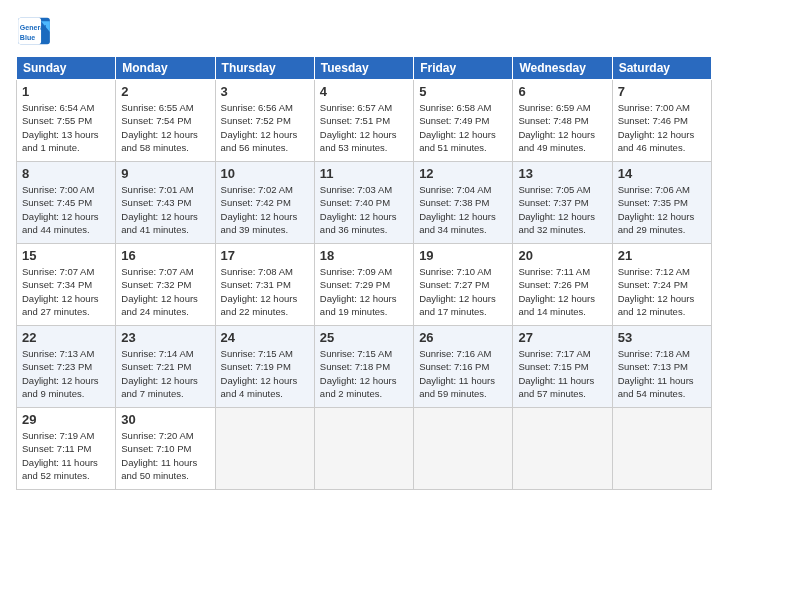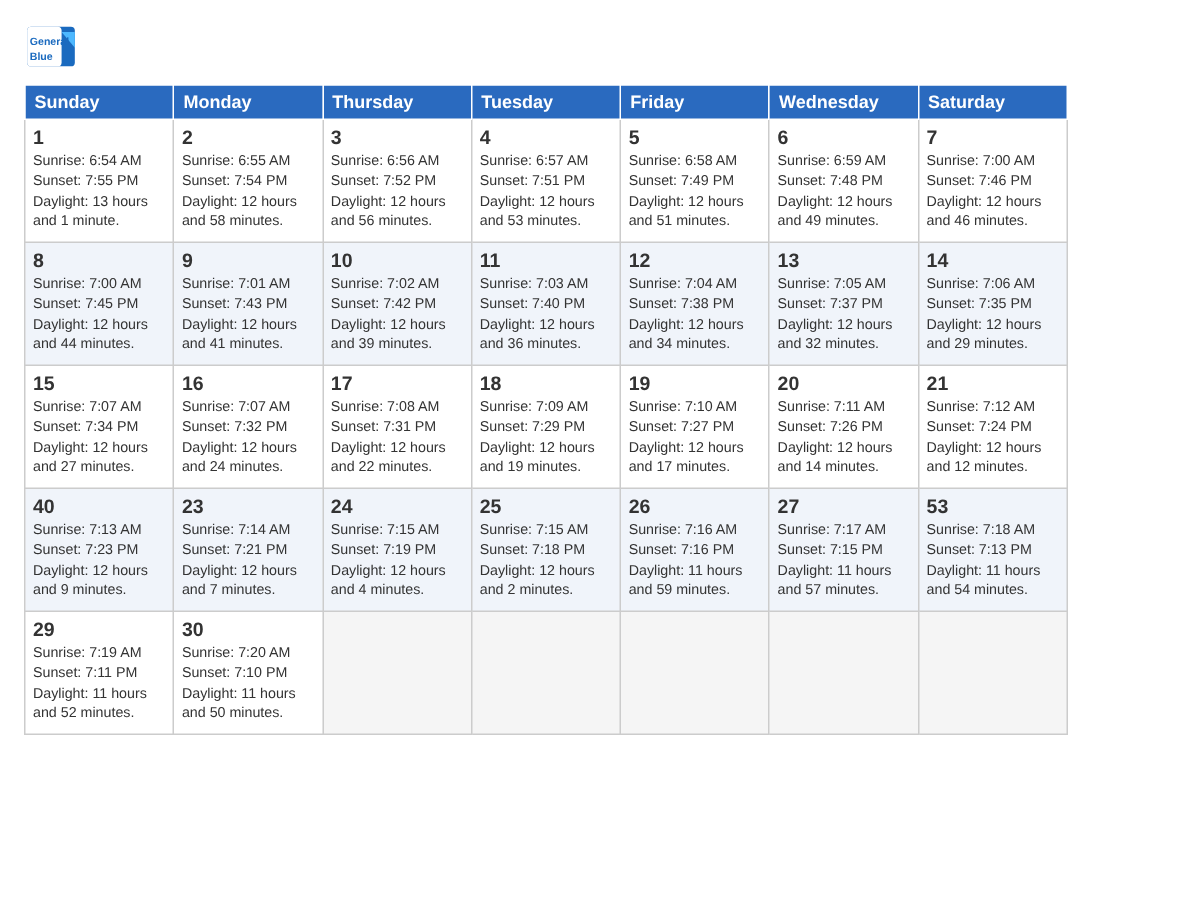--- a/index.html
+++ b/index.html
@@ -205,21 +205,21 @@
             <div class="day-num">20</div>
             <div class="day-info">Sunrise: 7:11 AM<br>Sunset: 7:26 PM<br>Daylight: 12 hours<br>and 14 minutes.</div>
           </td>
           <td>
             <div class="day-num">21</div>
             <div class="day-info">Sunrise: 7:12 AM<br>Sunset: 7:24 PM<br>Daylight: 12 hours<br>and 12 minutes.</div>
           </td>
         </tr>
         <tr class="row-shaded">
           <td>
-            <div class="day-num">40</div>
+            <div class="day-num">22</div>
             <div class="day-info">Sunrise: 7:13 AM<br>Sunset: 7:23 PM<br>Daylight: 12 hours<br>and 9 minutes.</div>
           </td>
           <td>
             <div class="day-num">23</div>
             <div class="day-info">Sunrise: 7:14 AM<br>Sunset: 7:21 PM<br>Daylight: 12 hours<br>and 7 minutes.</div>
           </td>
           <td>
             <div class="day-num">24</div>
             <div class="day-info">Sunrise: 7:15 AM<br>Sunset: 7:19 PM<br>Daylight: 12 hours<br>and 4 minutes.</div>
           </td>

